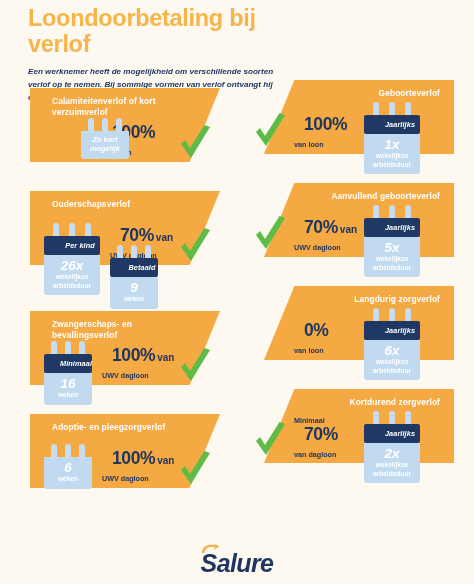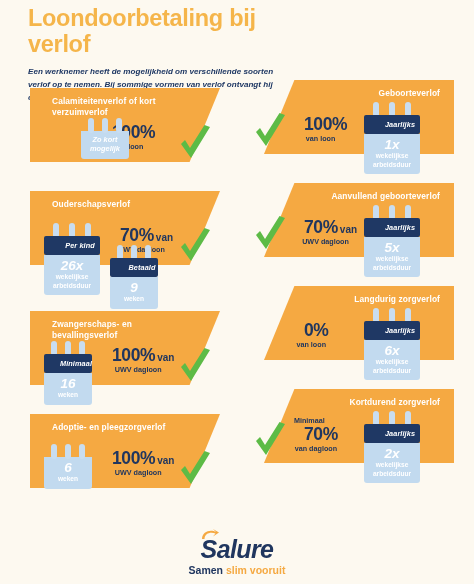--- a/index.html
+++ b/index.html
@@ -52,21 +52,21 @@
   }
   .card-left .card-title{left:22px;width:120px;text-align:left;}
   .card-right .card-title{right:14px;width:150px;text-align:right;}
 
   
   .pct-block{position:absolute;color:#20365F;}
   .pct-pre{font-size:7.2px;font-weight:bold;line-height:1;margin-bottom:2px;color:#20365F;}
   .pct-row{display:flex;align-items:baseline;gap:2px;margin-left:10px;}
   .pct-big{font-size:17.5px;font-weight:bold;line-height:1;letter-spacing:-0.4px;}
   .pct-suffix{font-size:10px;font-weight:bold;}
-  .pct-sub{font-size:7.2px;font-weight:bold;line-height:1.25;margin-top:0;text-align:center;}
+  .pct-sub{font-size:7.2px;font-weight:bold;line-height:1.25;margin-top:6px;}
 
   
   .check{position:absolute;width:36px;height:42px;}
   .check svg{width:100%;height:100%;display:block;}
 
   
   .cal{position:absolute;width:56px;}
   .cal-rings{position:relative;height:13px;margin:0 auto;width:44px;}
   .ring{
     position:absolute;top:0;width:6px;height:15px;
@@ -376,18 +376,15 @@
       </div>
     </div>
 
   <div class="footer">
     <div class="logo">
       <svg class="logo-arrow" viewBox="0 0 22 14">
         <path d="M3 11 C3 3, 12 1, 17 4 L14 1 L20 4.5 L14 8.5 L16.5 5.5 C12 3.5, 5.5 5, 5.5 11 Z" fill="#F5A942"></path>
       </svg>
       <div class="logo-word">Salure</div>
     </div>
-    <div class="tagline">
-      <span>Samen </span><span class="accent">slim vooruit</span>
-    </div>
   </div>
 
 </div>
 
 </body></html>

